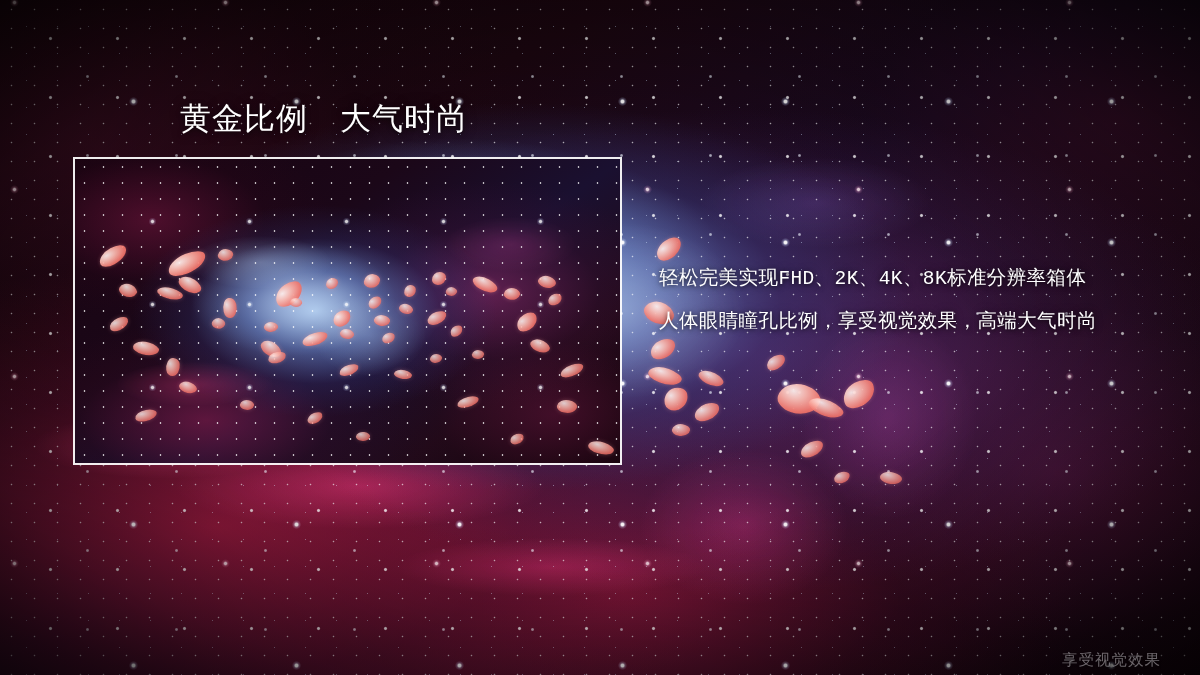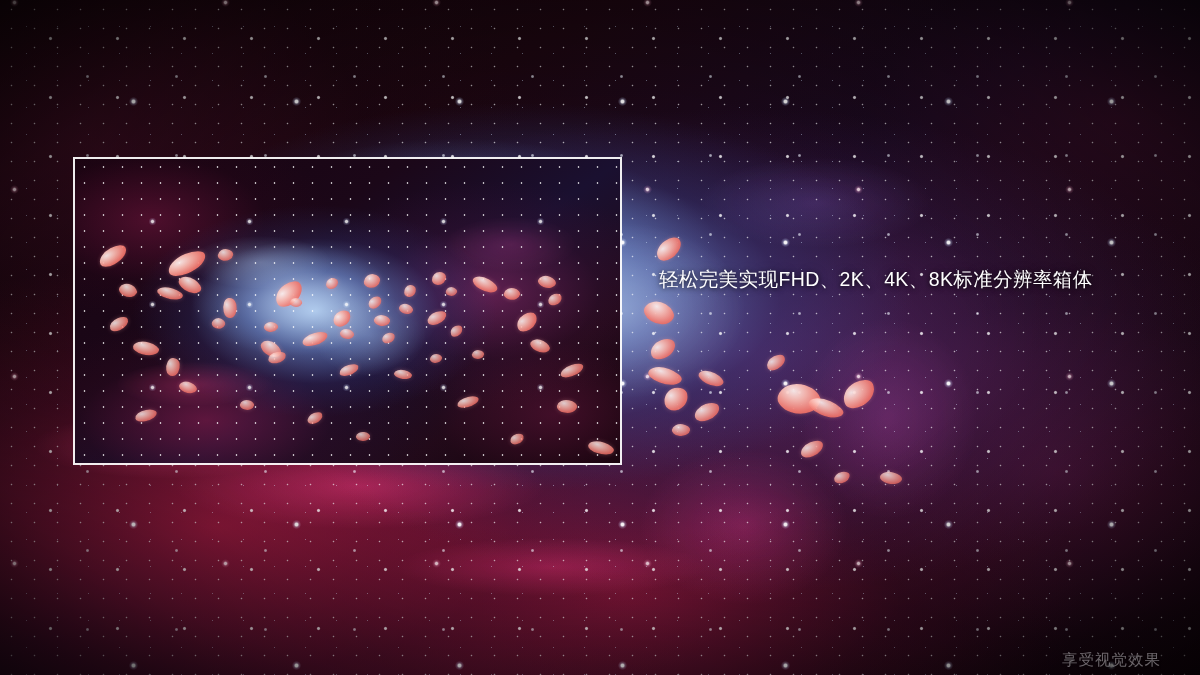--- a/index.html
+++ b/index.html
@@ -109,21 +109,21 @@
   .petal{position:absolute;border-radius:54% 46% 58% 42% / 62% 38% 62% 38%;pointer-events:none;}
 
   
   #title{
     position:absolute;left:180px;top:100px;
     font-size:31px;line-height:1.25;color:#ffffff;letter-spacing:1px;
     text-shadow:0 1px 5px rgba(0,0,0,.60), 0 0 14px rgba(0,0,0,.35);
     white-space:pre;
   }
   #body-text{
-    position:absolute;left:659px;top:258px;width:520px;
+    position:absolute;left:659px;top:258px;width:520px;font-family:Liberation Mono, monospace;
   }
   .body-line{
     font-size:19.5px;line-height:43px;color:#ffffff;letter-spacing:.4px;
     white-space:nowrap;
     text-shadow:0 1px 4px rgba(0,0,0,.65), 0 0 10px rgba(0,0,0,.40);
   }
   #watermark{
     position:absolute;left:1062px;top:650px;
     font-size:15.5px;letter-spacing:1px;
     color:rgba(205,200,205,.50);
@@ -213,20 +213,22 @@
         <div class="petal" style="left: 104px; top: 223px; width: 18px; height: 11px; opacity: 0.84; transform: rotate(24deg); background: radial-gradient(at 32% 30%, rgb(255, 240, 238) 0%, rgb(251, 184, 174) 32%, rgb(242, 121, 111) 66%, rgb(217, 74, 69) 100%); box-shadow: rgba(255, 170, 170, 0.35) 0px 0px 4px;"></div>
         <div class="petal" style="left: 60px; top: 251px; width: 22px; height: 11px; opacity: 0.82; transform: rotate(-10deg); background: radial-gradient(at 32% 30%, rgb(255, 240, 238) 0%, rgb(251, 184, 174) 32%, rgb(242, 121, 111) 66%, rgb(217, 74, 69) 100%); box-shadow: rgba(255, 170, 170, 0.35) 0px 0px 4px;"></div>
         <div class="petal" style="left: 165px; top: 241px; width: 14px; height: 10px; opacity: 0.8; transform: rotate(14deg); background: radial-gradient(at 32% 30%, rgb(255, 240, 238) 0%, rgb(251, 184, 174) 32%, rgb(242, 121, 111) 66%, rgb(217, 74, 69) 100%); box-shadow: rgba(255, 170, 170, 0.35) 0px 0px 4px;"></div>
         <div class="petal" style="left: 232px; top: 254px; width: 16px; height: 10px; opacity: 0.82; transform: rotate(-20deg); background: radial-gradient(at 32% 30%, rgb(255, 240, 238) 0%, rgb(251, 184, 174) 32%, rgb(242, 121, 111) 66%, rgb(217, 74, 69) 100%); box-shadow: rgba(255, 170, 170, 0.35) 0px 0px 4px;"></div>
         <div class="petal" style="left: 281px; top: 273px; width: 14px; height: 9px; opacity: 0.78; transform: rotate(8deg); background: radial-gradient(at 32% 30%, rgb(255, 240, 238) 0%, rgb(251, 184, 174) 32%, rgb(242, 121, 111) 66%, rgb(217, 74, 69) 100%); box-shadow: rgba(255, 170, 170, 0.35) 0px 0px 4px;"></div>
         <div class="petal" style="left: 435px; top: 275px; width: 14px; height: 10px; opacity: 0.8; transform: rotate(-14deg); background: radial-gradient(at 32% 30%, rgb(255, 240, 238) 0%, rgb(251, 184, 174) 32%, rgb(242, 121, 111) 66%, rgb(217, 74, 69) 100%); box-shadow: rgba(255, 170, 170, 0.35) 0px 0px 4px;"></div>
         <div class="petal" style="left: 513px; top: 283px; width: 26px; height: 12px; opacity: 0.84; transform: rotate(18deg); background: radial-gradient(at 32% 30%, rgb(255, 240, 238) 0%, rgb(251, 184, 174) 32%, rgb(242, 121, 111) 66%, rgb(217, 74, 69) 100%); box-shadow: rgba(255, 170, 170, 0.35) 0px 0px 4px;"></div>
       </div>
   </div>
 
+  <div id="title">黄金比例　大气时尚</div>
 
   <div id="body-text">
     <div class="body-line">轻松完美实现FHD、2K、4K、8K标准分辨率箱体</div>
+    <div class="body-line">人体眼睛瞳孔比例，享受视觉效果，高端大气时尚</div>
   </div>
 
   <div id="watermark">享受视觉效果</div>
 
 </div>
 
 </body></html>

